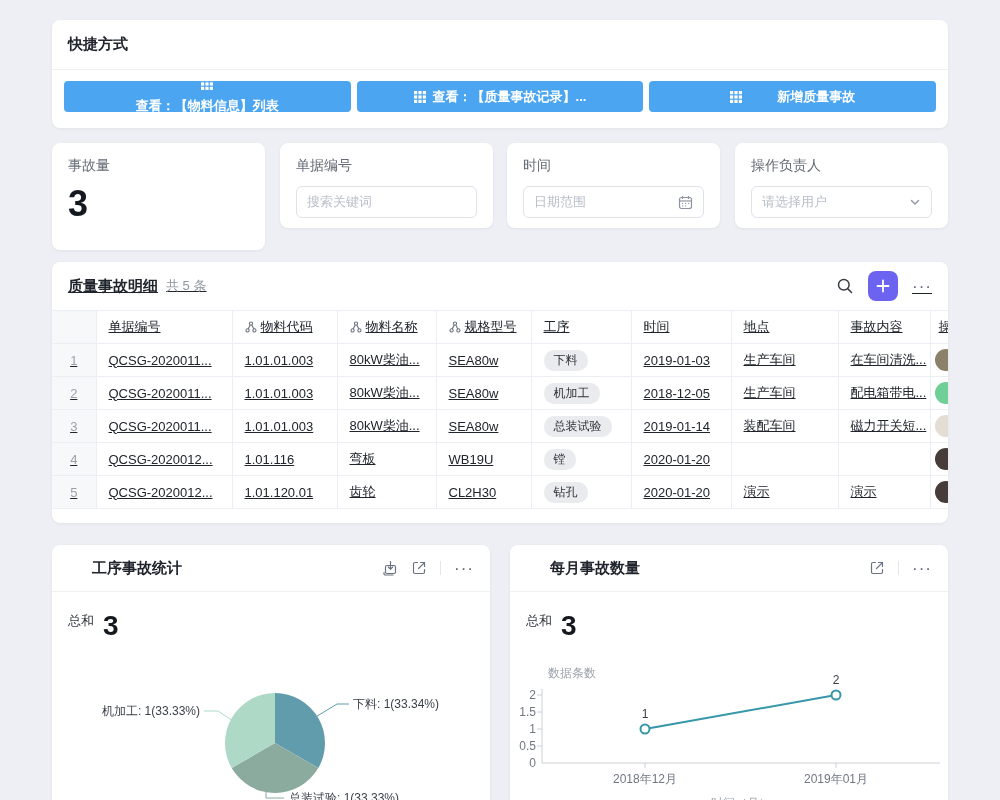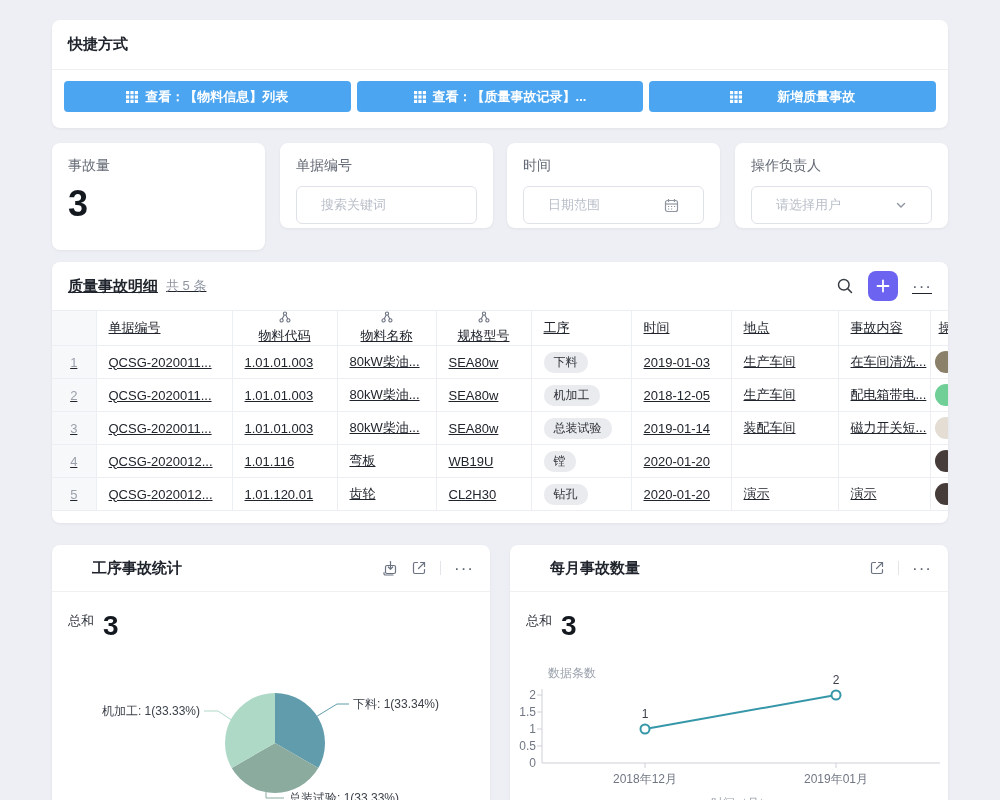--- a/index.html
+++ b/index.html
@@ -24,42 +24,42 @@
     font-size:13px; font-weight:700; display:flex; align-items:center; justify-content:center;
     gap:7px; cursor:pointer; font-family:inherit; }
   .sc-btn svg { flex:0 0 auto; }
 
   
   .fcard { top:143px; width:213px; height:85px; padding:14px 16px 0; }
   .fcard .flabel { font-size:14px; color:#646a75; margin-bottom:11px; }
   .stat-card { left:52px; height:107px; }
   .stat-num { font-size:36px; font-weight:700; color:#14181f; line-height:1; }
   .fc2 { left:280px; } .fc3 { left:507px; } .fc4 { left:735px; }
-  .finput { height:38px; border:1px solid #dfe2e8; border-radius:6px; display:flex;
-    align-items:center; padding:0 24px; justify-content:space-between; background:#fff; }
+  .finput { height:32px; border:1px solid #dfe2e8; border-radius:6px; display:flex;
+    align-items:center; padding:0 10px; justify-content:space-between; background:#fff; }
   .finput .ph { font-size:13px; color:#b8bec8; }
   .finput svg { flex:0 0 auto; }
 
   
   .tcard { left:52px; top:262px; width:896px; height:261px; overflow:hidden;text-decoration:underline; }
   .tcard .hd { height:48px; padding:0 16px; display:flex; align-items:center; }
   .t-title { font-size:15px; font-weight:700; }
   .t-count { font-size:13px; color:#8f95a0; margin-left:8px; }
   .hd-actions { margin-left:auto; display:flex; align-items:center; gap:14px; }
   .plus-btn { width:30px; height:30px; border:none; border-radius:8px; color:#fff;
     font-size:20px; line-height:28px; cursor:pointer; display:flex; align-items:center; justify-content:center; }
   .dots { font-size:17px; color:#5f6672; letter-spacing:1px; cursor:pointer; line-height:1; }
   .tbl-wrap { width:896px; overflow:hidden; }
   table { border-collapse:collapse; table-layout:fixed; width:998px; font-size:13px; }
   th,td { border:1px solid #ebeef2; height:33px; padding:0 12px; text-align:left;
     font-weight:400; white-space:nowrap; overflow:hidden; }
   th:first-child, td:first-child { border-left:none; }
   thead th { color:#20242c; background:#fff; }
   thead th.rn, td.rn { background:#f7f8fa; color:#9aa0aa; text-align:center; padding:0; }
-  th .thflex { display:flex; align-items:center; gap:4px;flex-direction:column; }
+  th .thflex { display:flex; align-items:center; gap:4px; }
   .tag { display:inline-block; background:#eaebee; border-radius:10px; padding:2px 10px;
     font-size:12px; color:#2c3038; }
   td.avcell { padding:0 0 0 4px; border-right:none; }
   .avatar { width:22px; height:22px; border-radius:50%; display:inline-block; vertical-align:middle; }
 
   
   .chcard { top:545px; width:438px; height:275px; }
   .ch-left { left:52px; } .ch-right { left:510px; }
   .chcard .hd { height:47px; padding:0 16px; display:flex; align-items:center;
     border-bottom:1px solid #eef0f2; }
@@ -76,21 +76,21 @@
   svg text { font-family:"Liberation Sans","DejaVu Sans",sans-serif; }
 </style>
 </head>
 <body>
 
 <div class="page">
 
   <div class="card shortcuts">
     <div class="hd">快捷方式</div>
     <div class="btn-row">
-      <button class="sc-btn" style="background-color: rgb(75, 165, 240);">
+      <button class="sc-btn" style="background-color: rgb(75, 165, 240); flex-direction: column;">
         <svg width="12" height="12" viewBox="0 0 12 12">
             <g fill="#fff">
               <rect x="0" y="0" width="3.2" height="3.2"></rect>
               <rect x="4.4" y="0" width="3.2" height="3.2"></rect>
               <rect x="8.8" y="0" width="3.2" height="3.2"></rect>
               <rect x="0" y="4.4" width="3.2" height="3.2"></rect>
               <rect x="4.4" y="4.4" width="3.2" height="3.2"></rect>
               <rect x="8.8" y="4.4" width="3.2" height="3.2"></rect>
               <rect x="0" y="8.8" width="3.2" height="3.2"></rect>
               <rect x="4.4" y="8.8" width="3.2" height="3.2"></rect>

